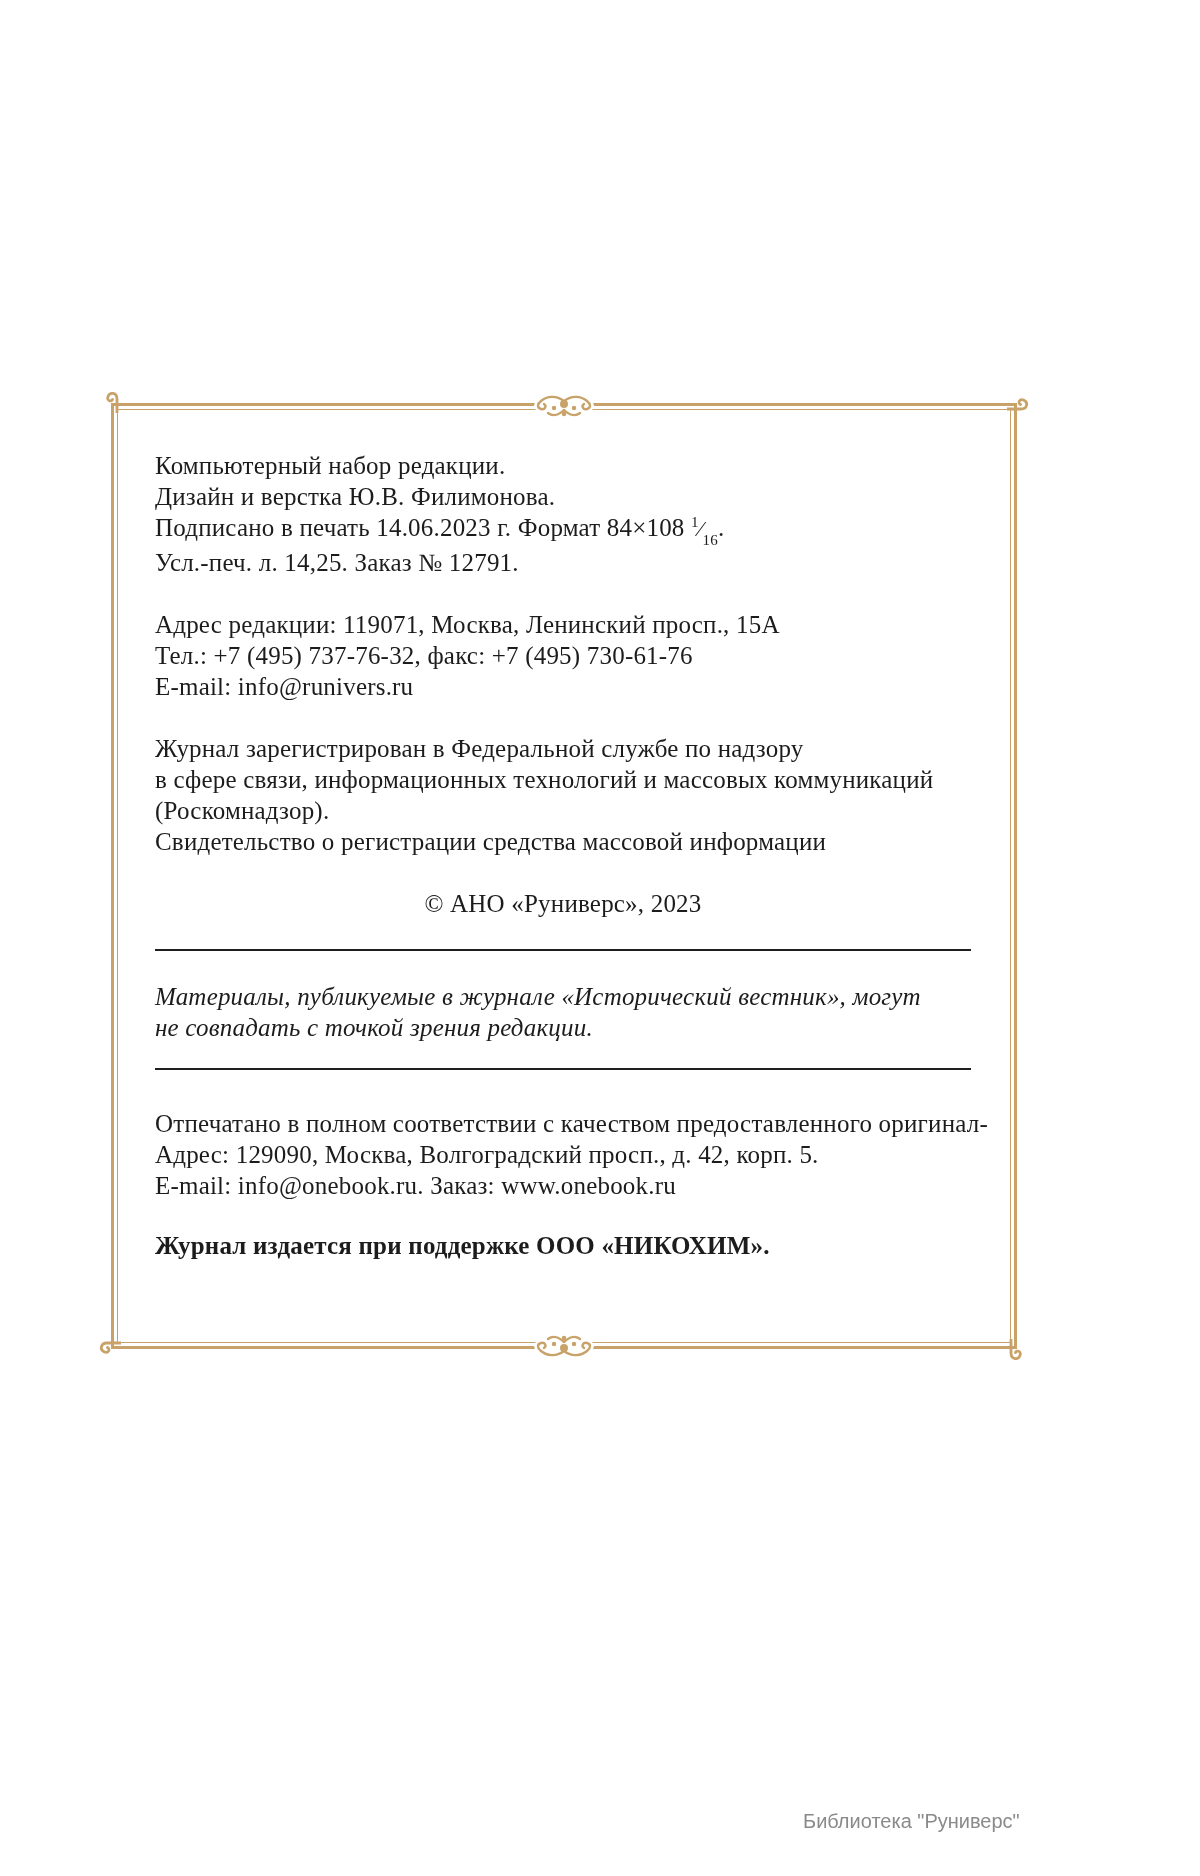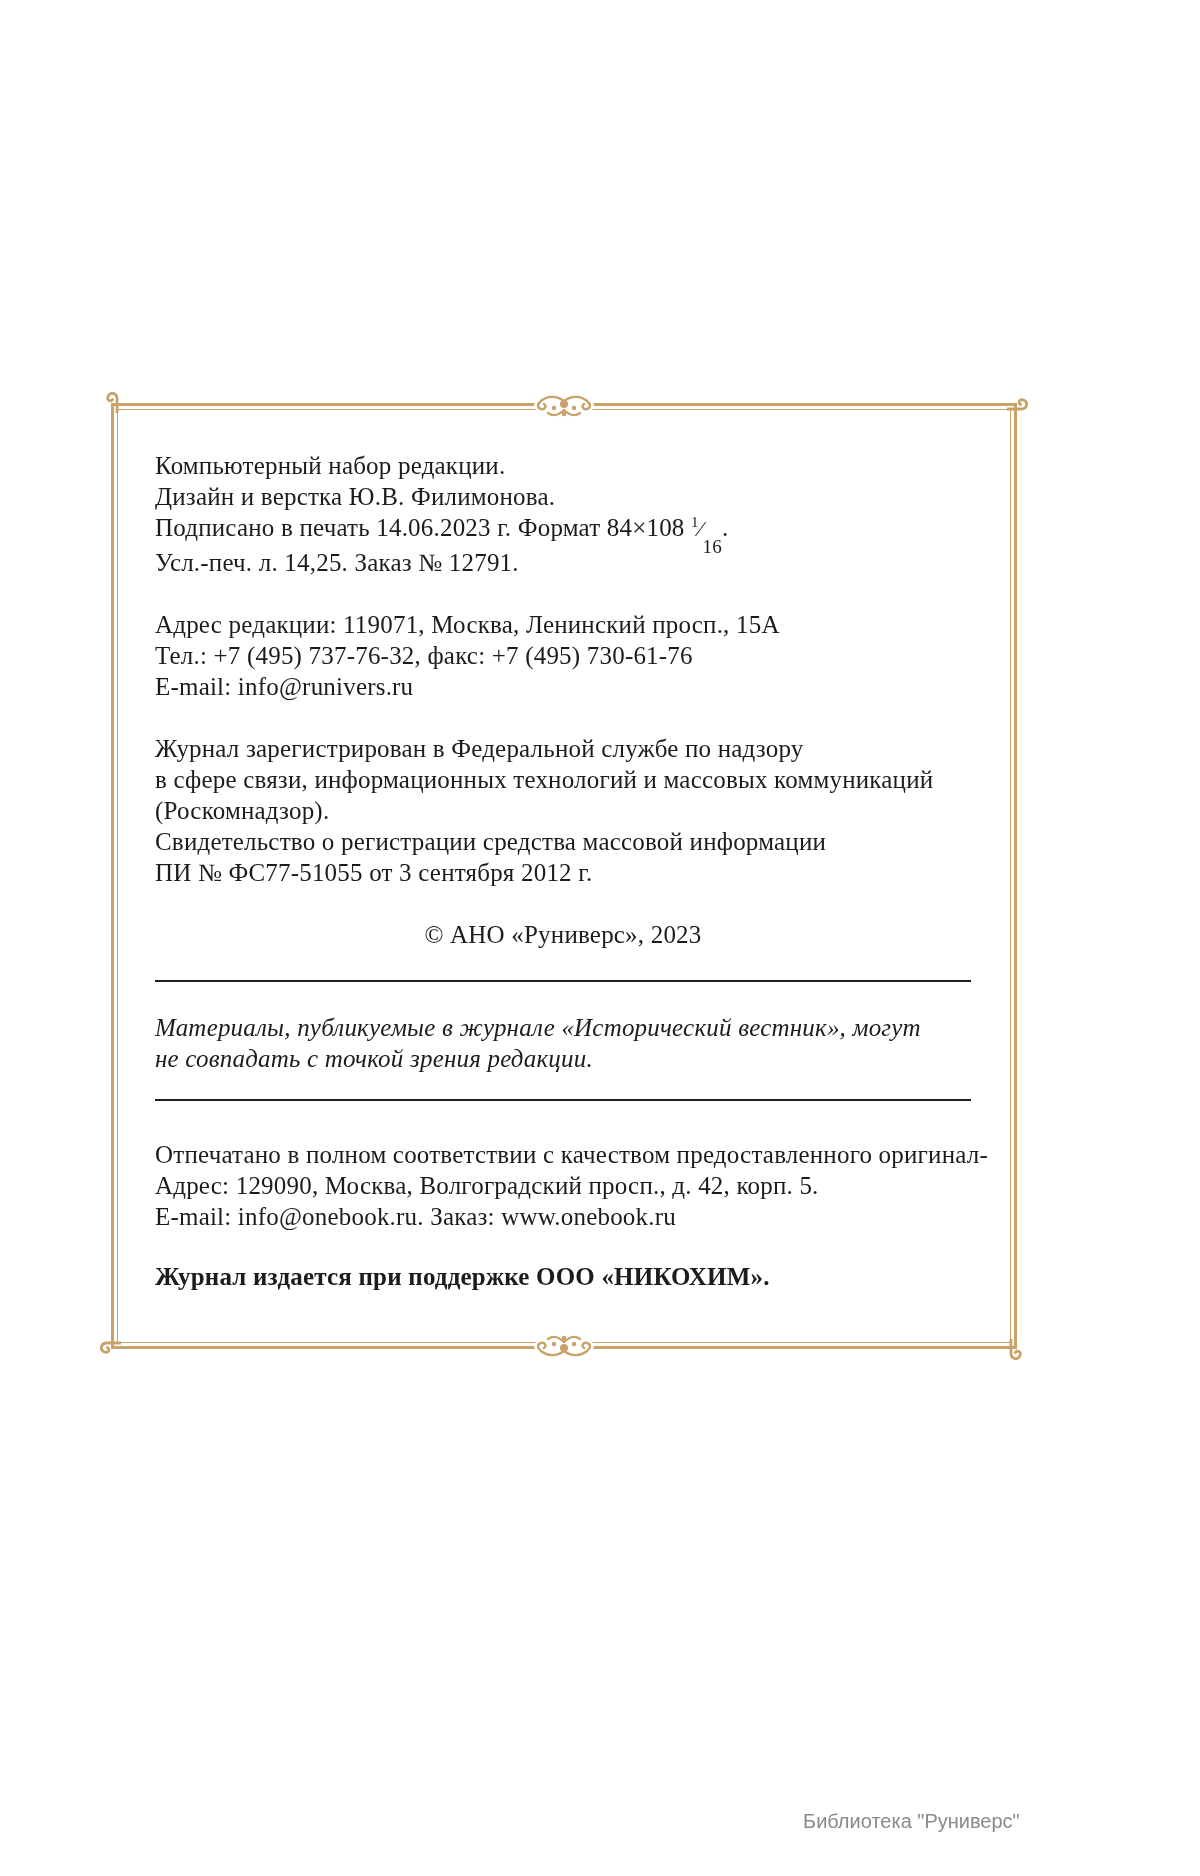--- a/index.html
+++ b/index.html
@@ -42,21 +42,21 @@
     border:none; margin:0;
     border-top:2px solid #1f1f1f;
     height:0;
   }
   .rule.first { margin-top:30px; }
   .rule.second { margin-top:25px; }
   .disclaimer { margin-top:30px; font-style:italic; }
   .printing { margin-top:38px; }
   .support { margin-top:29px; font-weight:bold; }
   .fr-sup { font-size:15px; position:relative; top:-9px; }
-  .fr-sub { font-size:19px; position:relative; top:17px; }
+  .fr-sub { font-size:15px; position:relative; top:9px; }
   .fr-slash { font-size:22px; }
   .runivers-footer {
     position:absolute; left:803px; top:1810px;
     font-family:"Liberation Sans","DejaVu Sans",sans-serif;
     font-size:20px; color:#8a8a8a;
     white-space:nowrap;
   }
 </style>
 </head>
 <body>
@@ -118,21 +118,20 @@
       <div class="line">Адрес редакции: 119071, Москва, Ленинский просп., 15А</div>
       <div class="line">Тел.: +7 (495) 737-76-32, факс: +7 (495) 730-61-76</div>
       <div class="line">E-mail: info@runivers.ru</div>
     </div>
 
     <div class="block mt">
       <div class="line">Журнал зарегистрирован в Федеральной службе по надзору</div>
       <div class="line">в сфере связи, информационных технологий и массовых коммуникаций</div>
       <div class="line">(Роскомнадзор).</div>
       <div class="line">Свидетельство о регистрации средства массовой информации</div>
-      <div class="line">ПИ № ФС77-51055 от 3 сентября 2012 г.</div>
     </div>
 
     <div class="copyright">© АНО «Руниверс», 2023</div>
 
     <hr class="rule first">
 
     <div class="disclaimer">
       <div class="line">Материалы, публикуемые в журнале «Исторический вестник», могут</div>
       <div class="line">не совпадать с точкой зрения редакции.</div>
     </div>

